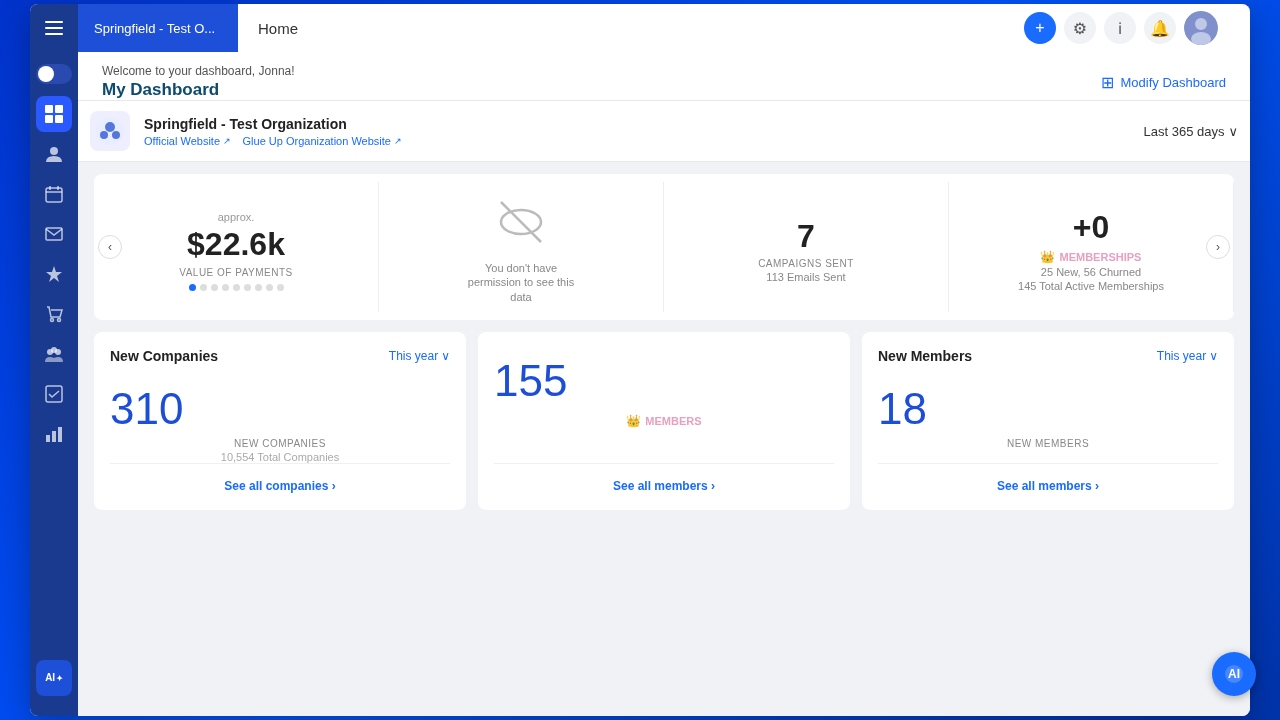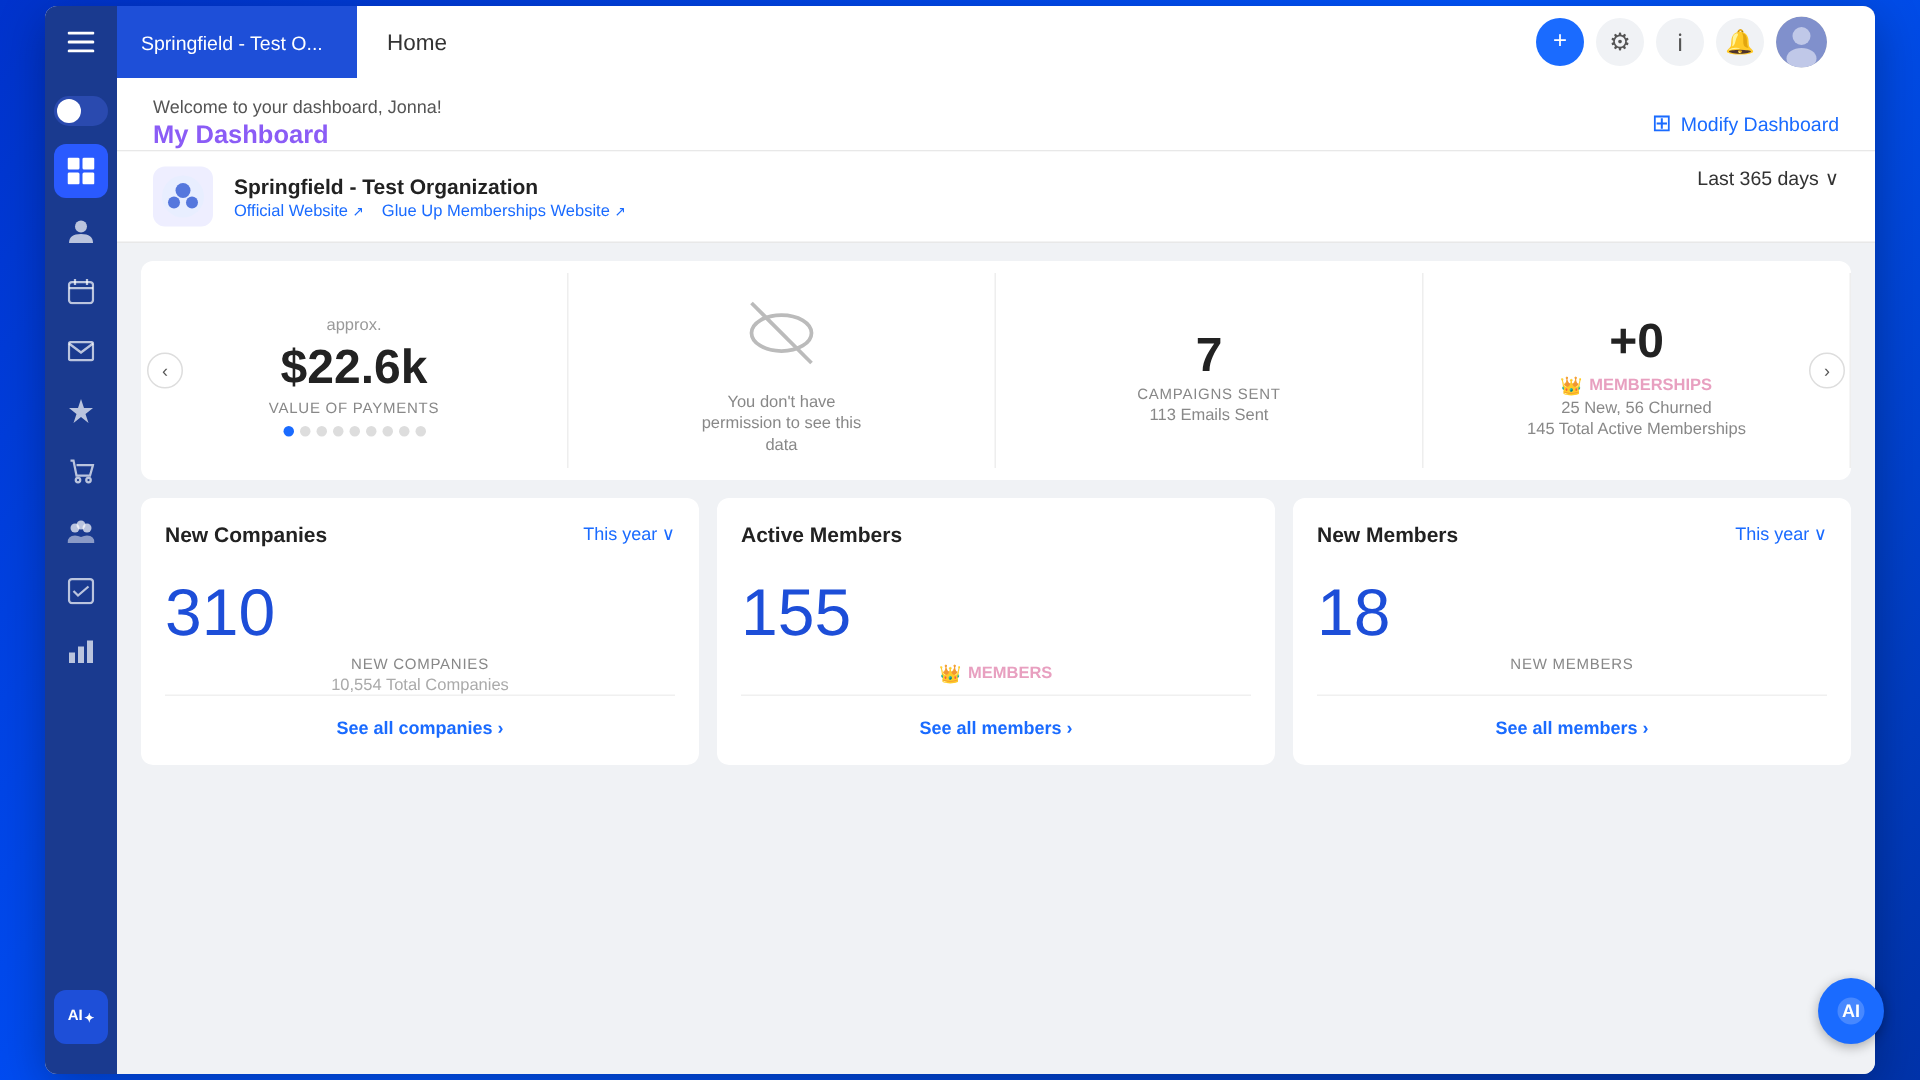--- a/index.html
+++ b/index.html
@@ -179,38 +179,38 @@
       border-bottom: 1px solid #e8e8e8;
     }
     .dash-welcome {
       font-size: 12px;
       color: #555;
       margin-bottom: 2px;
     }
     .dash-title {
       font-size: 17px;
       font-weight: 600;
-      color: #8b5cf6;
+      color: #0c4a6e;
     }
     .modify-btn {
       display: flex;
       align-items: center;
       gap: 6px;
       background: none;
       border: none;
       color: #1a6bff;
       font-size: 13px;
       cursor: pointer;
     }
     
     .org-bar {
       background: white;
-      padding: 10px 24px;
-      display: flex;
-      align-items: flex-start;
+      padding: 10px 12px;
+      display: flex;
+      align-items: center;
       justify-content: space-between;
       border-bottom: 1px solid #e8e8e8;
       margin-bottom: 0;
     }
     .org-bar-left {
       display: flex;
       align-items: center;
       gap: 14px;
     }
     .org-logo {
@@ -561,21 +561,21 @@
               </svg>
             </div>
             <div>
               <div class="org-name">Springfield - Test Organization</div>
               <div class="org-links">
                 <a class="org-link">
                   <span>Official Website</span>
                   <span style="font-size:9px;">↗</span>
                 </a>
                 <a class="org-link">
-                  <span>Glue Up Memberships Website</span>
+                  <span>Glue Up Organization Website</span>
                   <span style="font-size:9px;">↗</span>
                 </a>
               </div>
             </div>
           </div>
           <button class="date-filter">
             <span>Last 365 days</span>
             <span>∨</span>
           </button>
         </div>
@@ -645,23 +645,20 @@
             <div class="widget-sub2">10,554 Total Companies</div>
             <div class="widget-footer">
               <a class="see-all-link">
                 <span>See all companies </span>
                 <span>›</span>
               </a>
             </div>
           </div>
 
           <div class="widget-card">
-            <div class="widget-header">
-              <span class="widget-title">Active Members</span>
-            </div>
             <div class="widget-main-value">155</div>
             <div class="widget-members-badge">
               <span style="font-size:12px;">👑</span>
               <span>MEMBERS</span>
             </div>
             <div class="widget-footer">
               <a class="see-all-link">
                 <span>See all members </span>
                 <span>›</span>
               </a>

